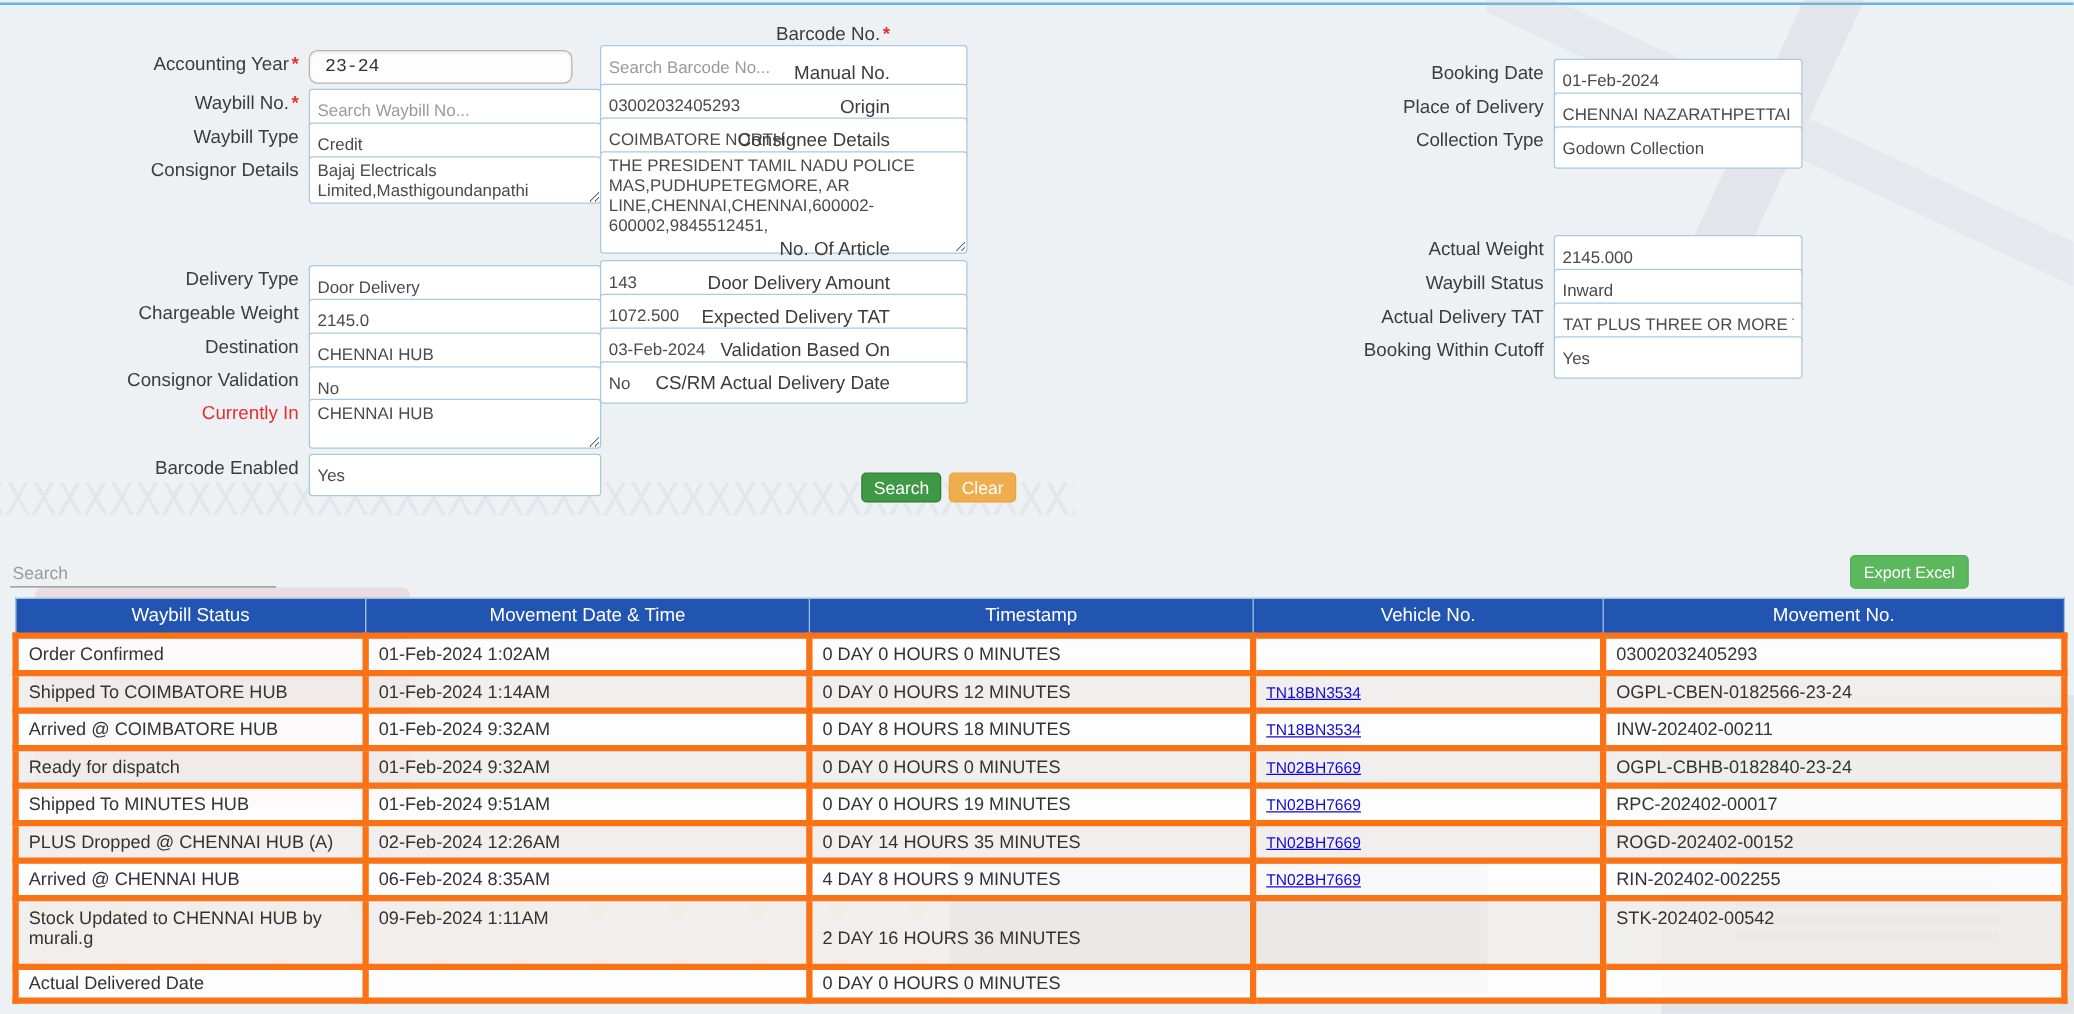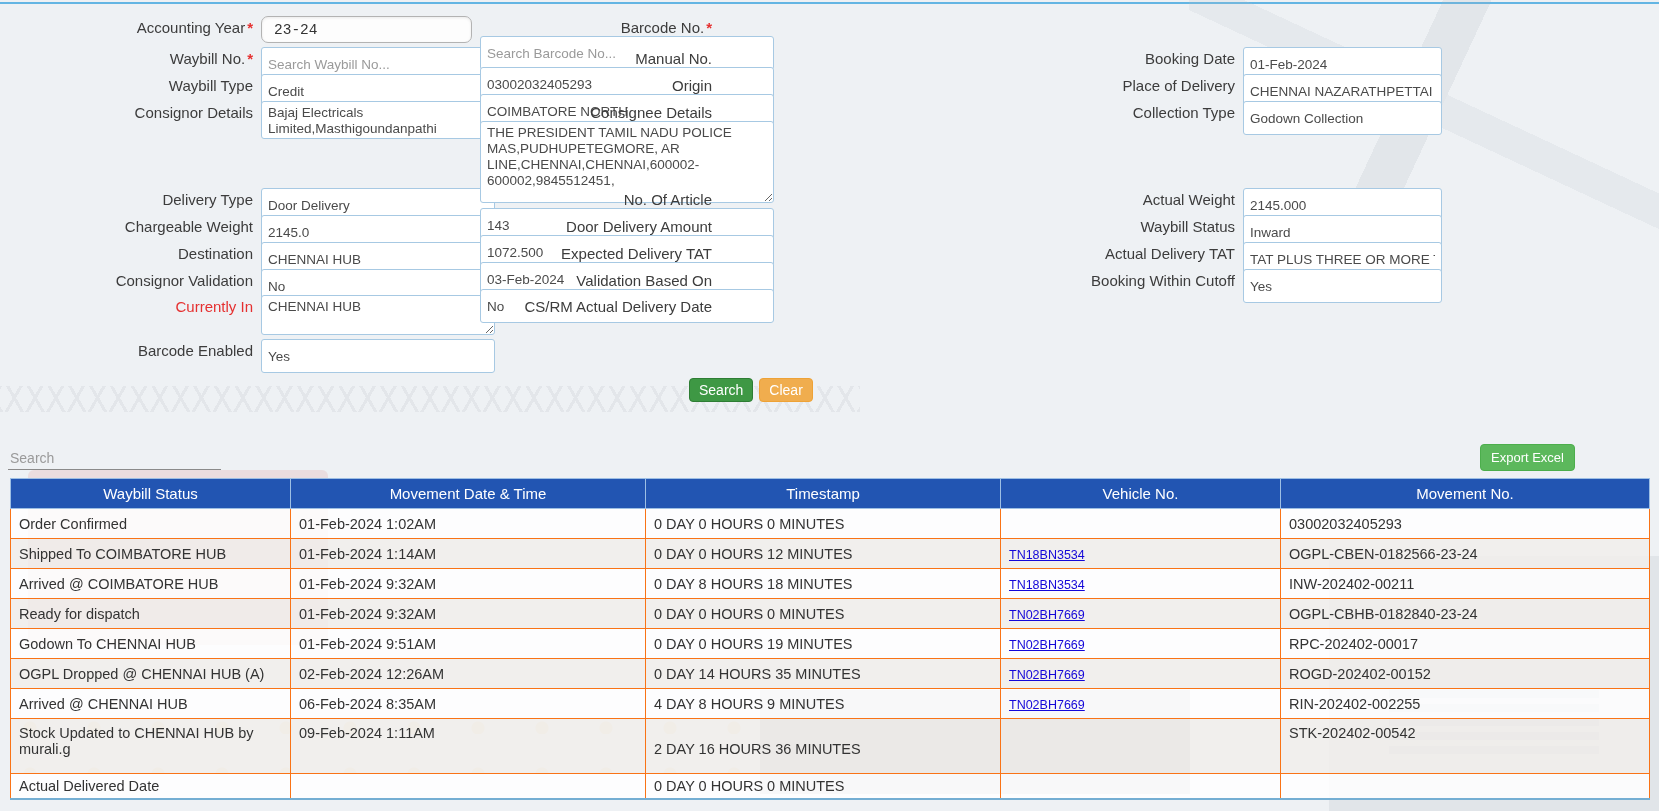--- a/index.html
+++ b/index.html
@@ -40,21 +40,21 @@
   .wm-truck{right:0;top:556px;width:330px;height:255px;background:rgba(120,132,142,.10);}
   .wm-grille{right:60px;top:690px;width:210px;height:70px;opacity:.25;
     background:repeating-linear-gradient(#9aa5ad 0 8px, transparent 8px 14px);}
 
   
   .field{position:absolute;display:flex;align-items:flex-start;}
   .flabel{display:inline-block;text-align:right;padding-right:8px;padding-top:3px;
     font-size:15px;color:#3c3c3c;white-space:nowrap;}
   .req{color:var(--req-red);font-weight:bold;margin-left:2px;}
   .red-label{color:var(--req-red);}
-  .c1{left:16px;}  .c1 .flabel{width:245px;}
+  .c1{left:2px;margin-top:24px;}  .c1 .flabel{width:245px;}
   .c2{left:480px;flex-direction:column;} .c2 .flabel{width:240px;}
   .c3{left:1015px;} .c3 .flabel{width:228px;}
   input.ctl, textarea.ctl{
     border:1px solid var(--input-border);border-radius:3px;background:#fff;
     padding:16px 6px;font-size:13.5px;color:#4a4a4a;
     font-family:"Liberation Sans", sans-serif;outline:none;
     height:18px;white-space:nowrap;overflow:hidden;
   }
   textarea.ctl{height:auto;white-space:normal;line-height:16px;padding:3px 6px;resize:both;}
   .dis{background:#e9e9e9;}
@@ -85,21 +85,21 @@
     font-family:"Liberation Sans", sans-serif;}
 
   
   table.track{position:absolute;left:10px;top:478px;width:1639px;
     border-collapse:collapse;table-layout:fixed;
     border-bottom:2px solid #74aed3;}
   .track th{
     background:var(--header-blue);color:#fff;font-weight:normal;font-size:15px;
     height:30px;border:1px solid #9dbfe4;text-align:center;padding:0 6px;}
   .track td{
-    border:1px solid #f97316;font-size:14.5px;color:#333;
+    border:5px solid #f97316;font-size:14.5px;color:#333;
     padding:3px 8px;vertical-align:middle;overflow:hidden;}
   .track tbody tr:nth-child(odd) td{background:rgba(255,255,255,.85);}
   .track tbody tr:nth-child(even) td{background:rgba(241,238,236,.82);}
   .track a{color:var(--link-blue);font-size:12.5px;text-decoration:underline;cursor:pointer;margin-top:25px;}
 </style>
 </head>
 <body>
 
 <div class="topline"></div>
 
@@ -267,28 +267,28 @@
       <td>INW-202402-00211</td>
     </tr>
     <tr style="height:30px">
       <td>Ready for dispatch</td>
       <td>01-Feb-2024 9:32AM</td>
       <td>0 DAY 0 HOURS 0 MINUTES</td>
       <td><a>TN02BH7669</a></td>
       <td>OGPL-CBHB-0182840-23-24</td>
     </tr>
     <tr style="height:30px">
-      <td>Godown To CHENNAI HUB</td>
+      <td>Shipped To MINUTES HUB</td>
       <td>01-Feb-2024 9:51AM</td>
       <td>0 DAY 0 HOURS 19 MINUTES</td>
       <td><a>TN02BH7669</a></td>
       <td>RPC-202402-00017</td>
     </tr>
     <tr style="height:30px">
-      <td>OGPL Dropped @ CHENNAI HUB (A)</td>
+      <td>PLUS Dropped @ CHENNAI HUB (A)</td>
       <td>02-Feb-2024 12:26AM</td>
       <td>0 DAY 14 HOURS 35 MINUTES</td>
       <td><a>TN02BH7669</a></td>
       <td>ROGD-202402-00152</td>
     </tr>
     <tr style="height:30px">
       <td>Arrived @ CHENNAI HUB</td>
       <td>06-Feb-2024 8:35AM</td>
       <td>4 DAY 8 HOURS 9 MINUTES</td>
       <td><a>TN02BH7669</a></td>

